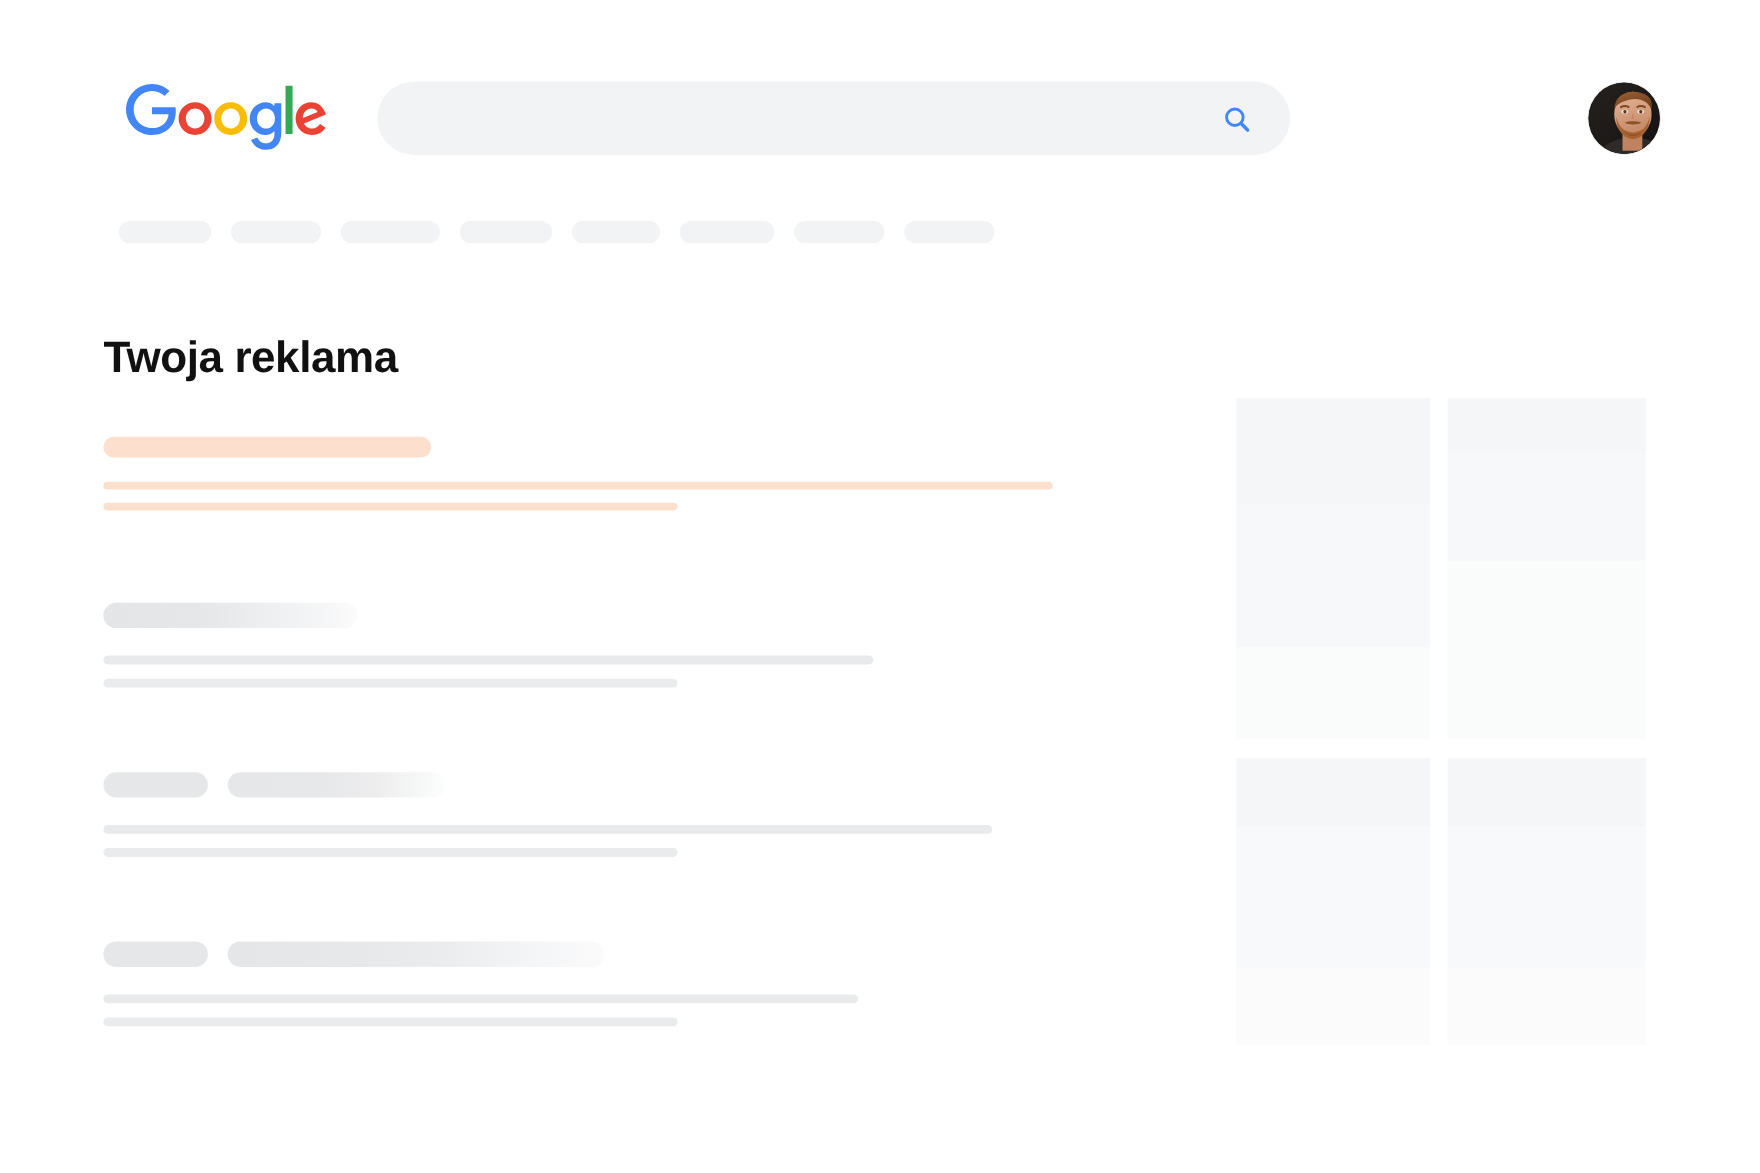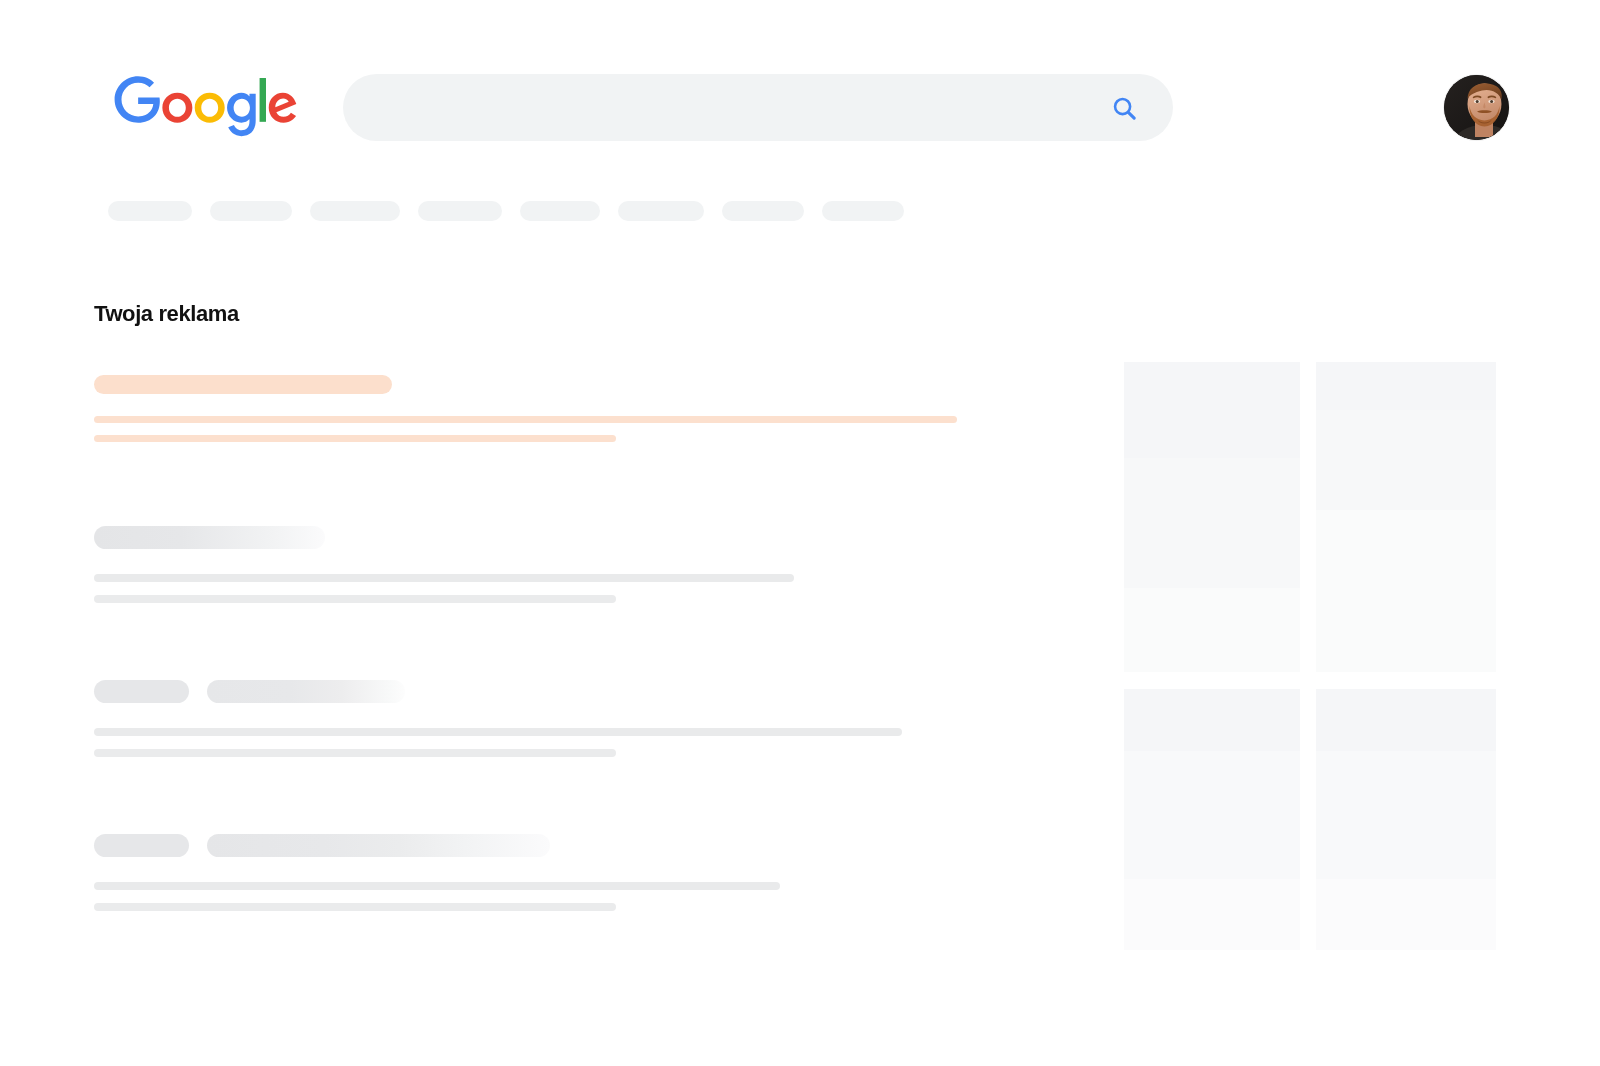--- a/index.html
+++ b/index.html
@@ -87,21 +87,21 @@
 
   
   .main-col {
     position: absolute;
     left: 94px; top: 300px;
     width: 900px;
   }
 
   .page-title {
     margin: 0;
-    font-size: 22px;
+    font-size: 40px;
     font-weight: 700;
     letter-spacing: -0.4px;
     color: #111111;
     line-height: 1.25;
     font-family: "Liberation Sans", sans-serif;
   }
 
   .result-group { position: relative; }
 
   .sk-pill-row { display: flex; align-items: center; }

